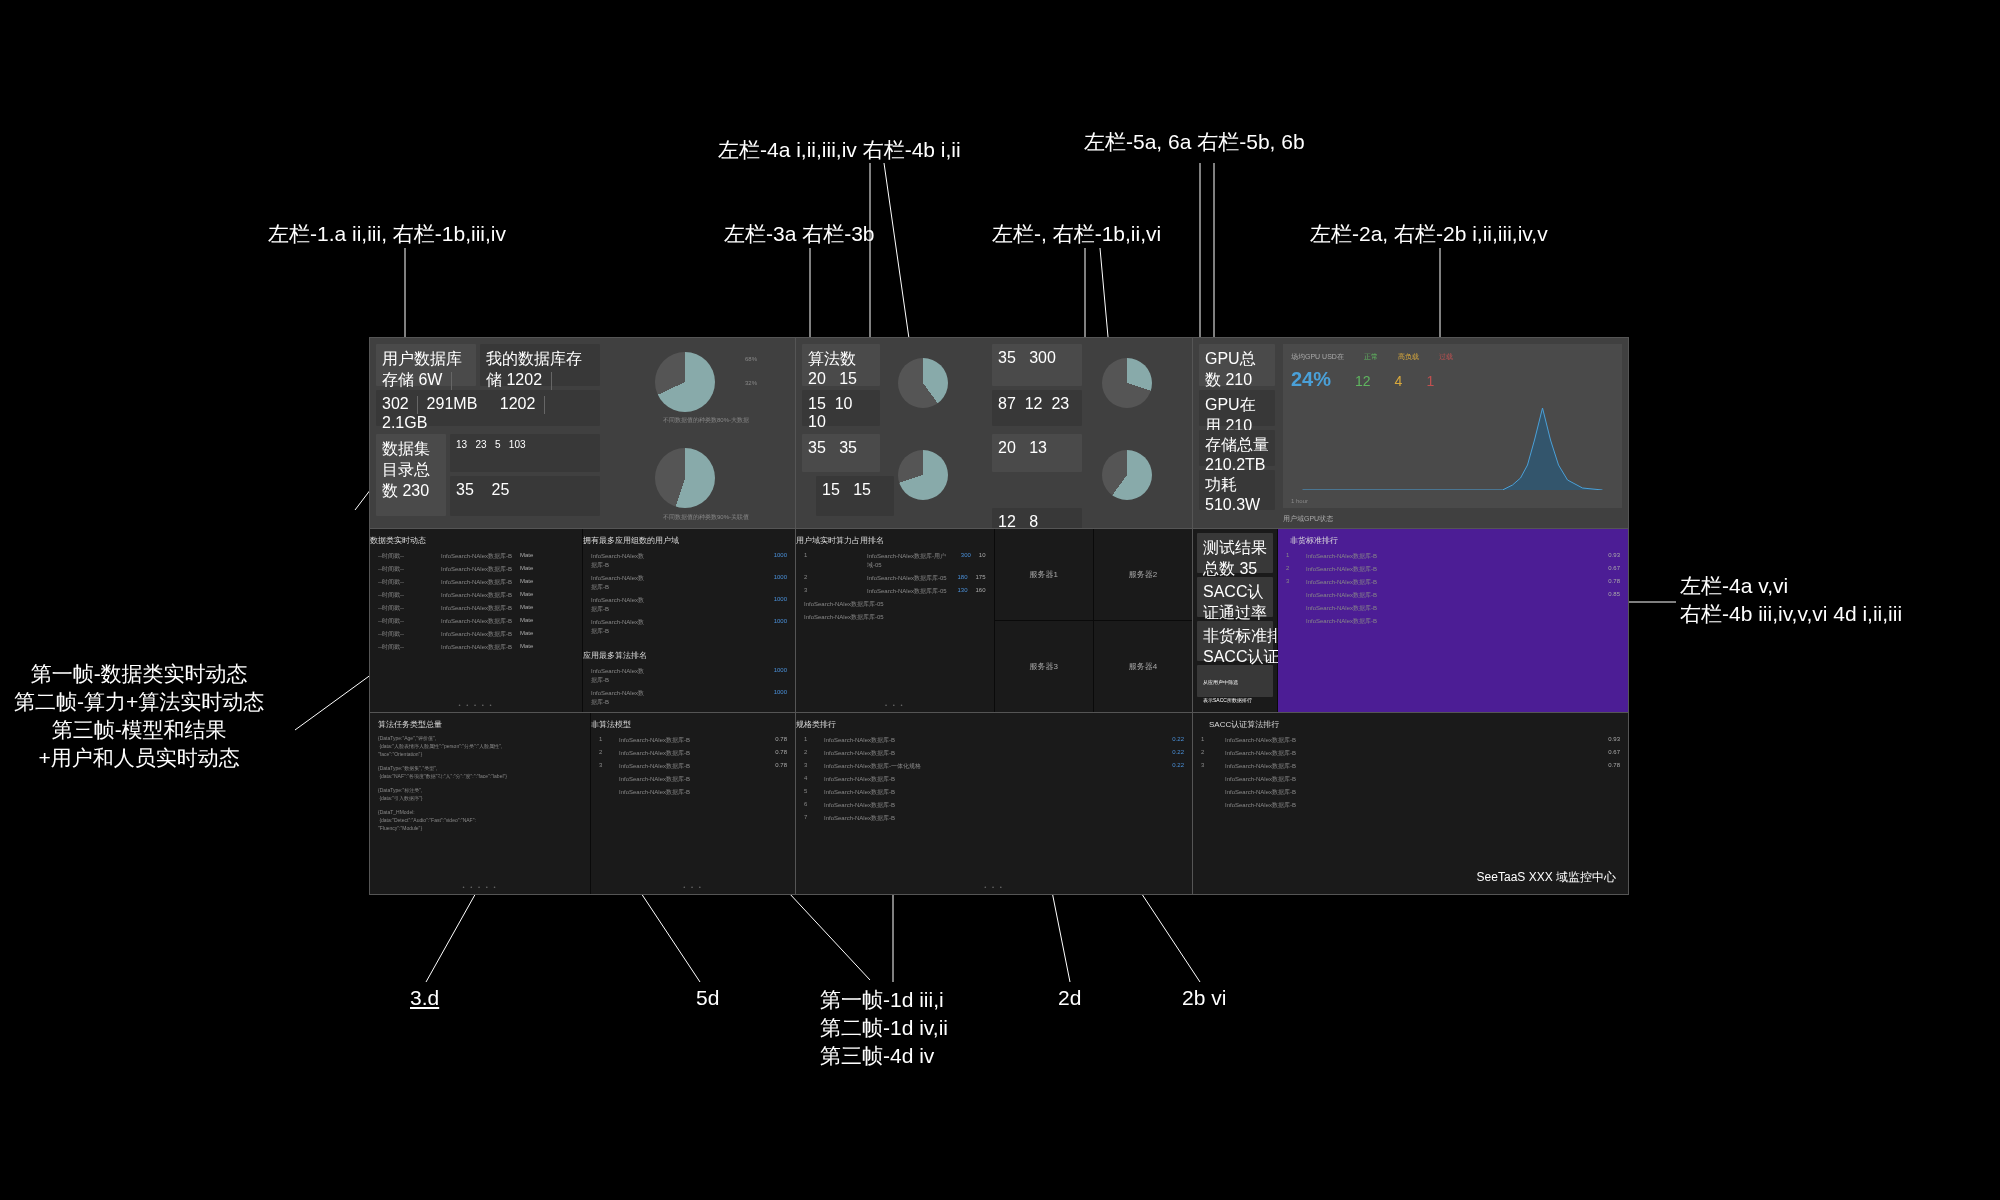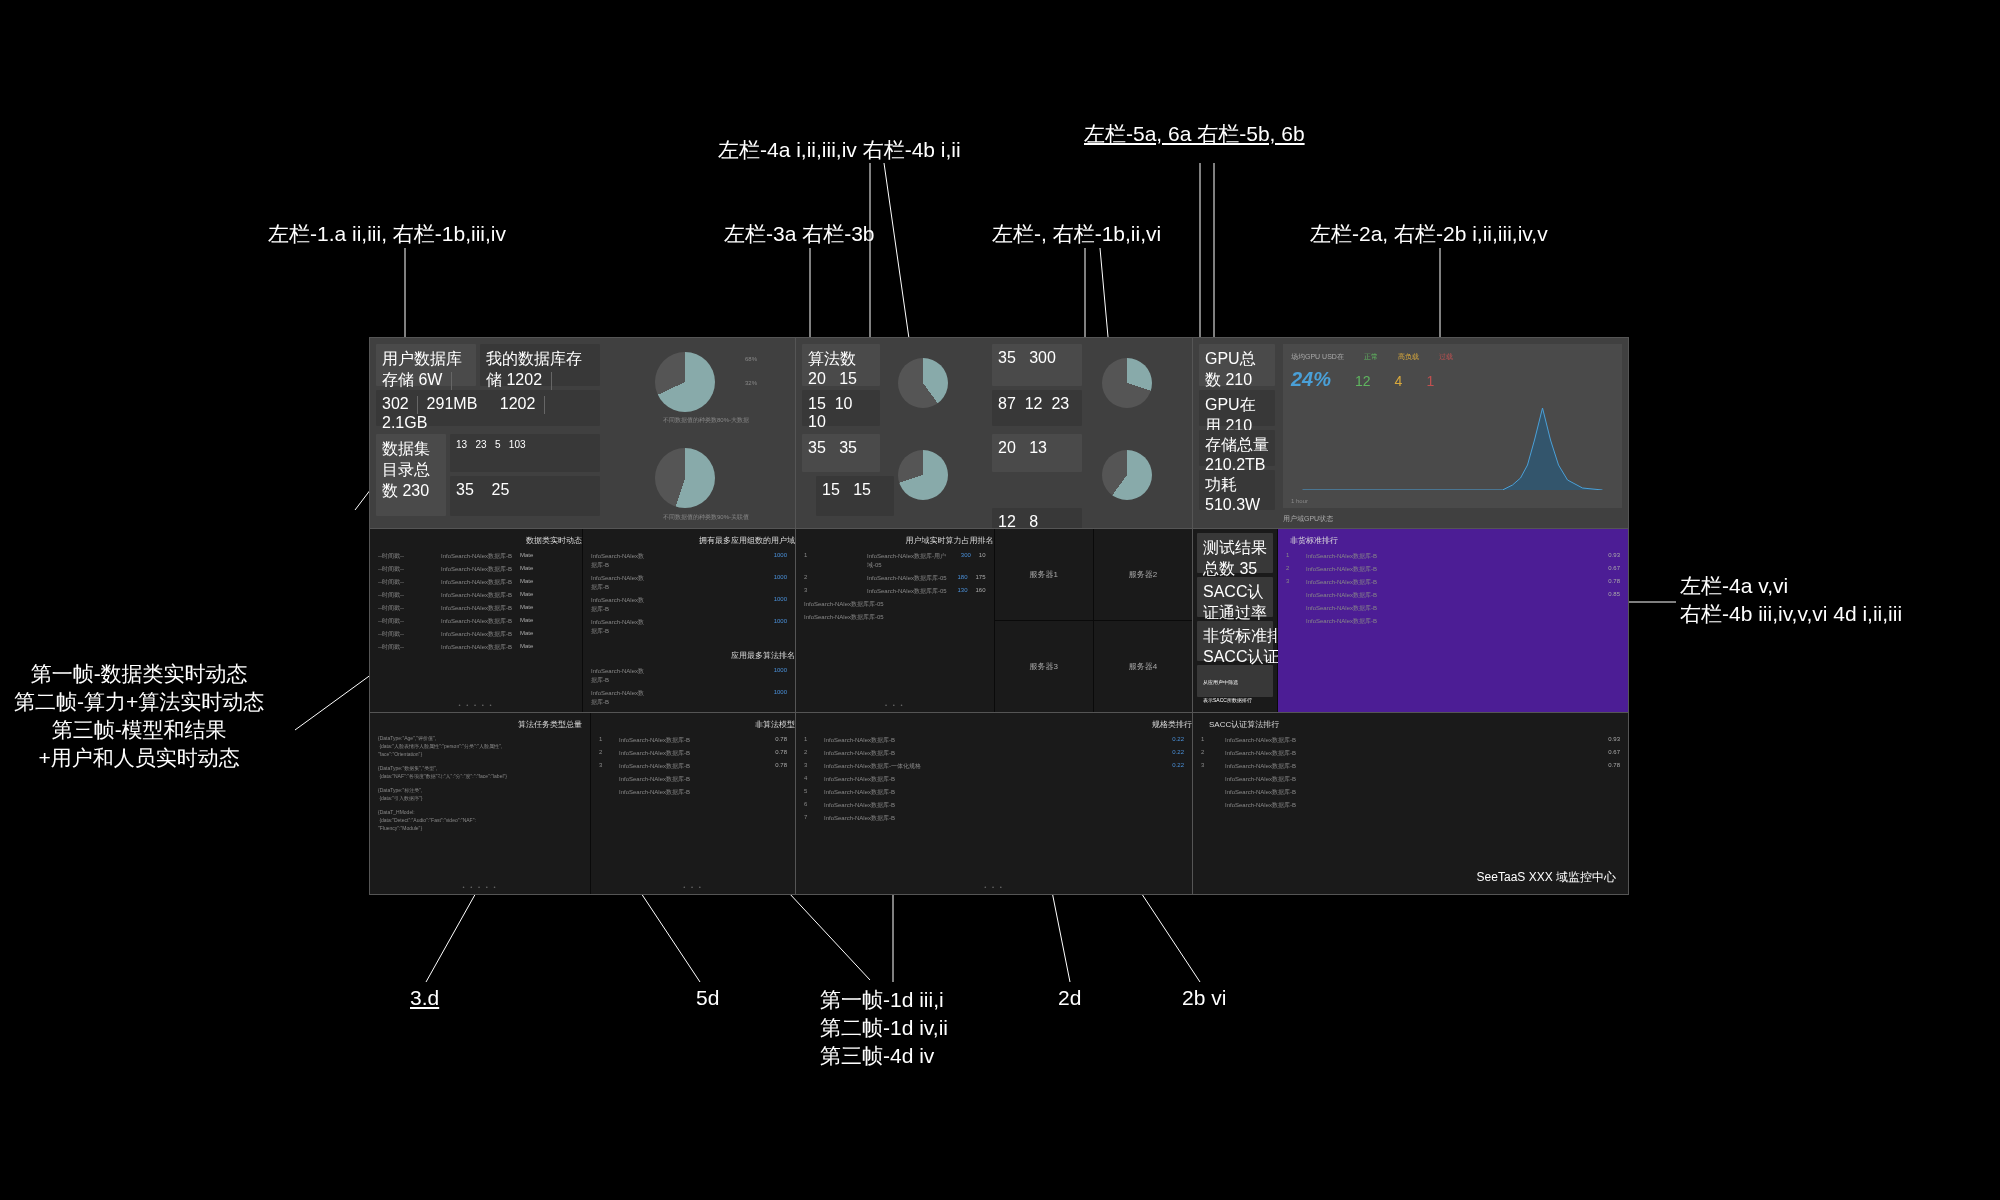--- a/index.html
+++ b/index.html
@@ -14,21 +14,21 @@
 
 
 .lightbg { background: #404040; }
 .sep { border-left: 1px solid #666; margin: 0 4px; height: 18px; display: inline-block; vertical-align: middle; }
 
 .tile { position: absolute; background: #4a4a4a; border-radius: 1px; padding: 5px 6px; }
 .tile2 { position: absolute; background: #383838; border-radius: 1px; padding: 5px 6px; }
 
 .pie { position: absolute; width: 60px; height: 60px; border-radius: 50%; }
 .pielbl { position: absolute; font-size: 6px; color: #888; }
-.pheader { text-align: right; font-size: 8px; color: #ddd; padding: 6px 0 4px; font-weight: 500; }
+.pheader { text-align: left; font-size: 8px; color: #ddd; padding: 6px 0 4px; font-weight: 500; }
 .row { display: flex; font-size: 6px; color: #888; padding: 2px 8px; gap: 8px; }
 .row span:first-child { flex: 0 0 55px; }
 .row .v1 { color: #4a90d9; margin-left: auto; }
 .row .v2 { color: #aaa; }
 
 .quad { display: grid; grid-template-columns: 1fr 1fr; grid-template-rows: 1fr 1fr; gap: 1px; width: 100%; height: 100%; }
 .quad > div { background: #1a1a1a; display: flex; align-items: center; justify-content: center; font-size: 8px; color: #aaa; }
 
 .dots { text-align: center; font-size: 6px; color: #666; letter-spacing: 2px; position: absolute; bottom: 4px; left: 0; right: 0; }
 
@@ -41,21 +41,21 @@
 </style>
 </head>
 <body>
 
 <div class="canvas">
 
   <div class="label" style="left:268px; top:220px;">左栏-1.a ii,iii, 右栏-1b,iii,iv</div>
   <div class="label" style="left:724px; top:220px;">左栏-3a 右栏-3b</div>
   <div class="label" style="left:718px; top:136px;">左栏-4a i,ii,iii,iv 右栏-4b i,ii</div>
   <div class="label" style="left:992px; top:220px;">左栏-, 右栏-1b,ii,vi</div>
-  <div class="label" style="left:1084px; top:120px;text-decoration:underline;">左栏-5a, 6a 右栏-5b, 6b</div>
+  <div class="label" style="left:1084px; top:128px;">左栏-5a, 6a 右栏-5b, 6b</div>
   <div class="label" style="left:1310px; top:220px;">左栏-2a, 右栏-2b i,ii,iii,iv,v</div>
   <div class="label" style="left:14px; top:660px;text-align:center;">第一帧-数据类实时动态
 第二帧-算力+算法实时动态
 第三帧-模型和结果
 +用户和人员实时动态</div>
   <div class="label" style="left:1680px; top:572px;">左栏-4a v,vi
 右栏-4b iii,iv,v,vi 4d i,ii,iii</div>
   <div class="label" style="left:410px; top:986px;text-decoration:underline;">3.d</div>
   <div class="label" style="left:696px; top:986px;">5d</div>
   <div class="label" style="left:820px; top:986px;">第一帧-1d iii,i
@@ -191,21 +191,21 @@
         <span class="sval">510.3</span><span class="sunit">W</span>
       </div>
       <div class="gputile" style="left:90px; top:6px; right:6px; bottom:20px; padding:8px;">
         <div style="display:flex; gap:20px; align-items:center;">
           <span style="font-size:7px; color:#aaa;">场均GPU USD在</span>
           <span style="font-size:7px; color:#5fb55f;">正常</span>
           <span style="font-size:7px; color:#d9a93c;">高负载</span>
           <span style="font-size:7px; color:#c05050;">过载</span>
         </div>
         <div style="display:flex; gap:24px; margin-top:6px; align-items:baseline;">
-          <span style="font-size:20px; color:#4aa0d8; font-weight:600;font-style:italic;">24%</span>
+          <span style="font-size:20px; color:#4aa0d8; font-weight:600;">24%</span>
           <span style="font-size:14px; color:#5fb55f;">12</span>
           <span style="font-size:14px; color:#d9a93c;">4</span>
           <span style="font-size:14px; color:#c05050;">1</span>
         </div>
         <svg viewBox="0 0 300 90" style="position:absolute; left:8px; right:8px; bottom:18px; height:90px; width:calc(100% - 16px);">
           <polygon fill="#2a5a7a" opacity="0.7" points="0,90 200,90 210,85 218,78 225,65 232,40 240,8 248,40 256,65 265,80 280,88 300,90"></polygon>
           <polyline fill="none" stroke="#4aa0d8" stroke-width="1" points="0,90 200,90 210,85 218,78 225,65 232,40 240,8 248,40 256,65 265,80 280,88 300,90"></polyline>
         </svg>
         <span style="position:absolute; left:8px; bottom:4px; font-size:6px; color:#888;">1 hour</span>
       </div>

